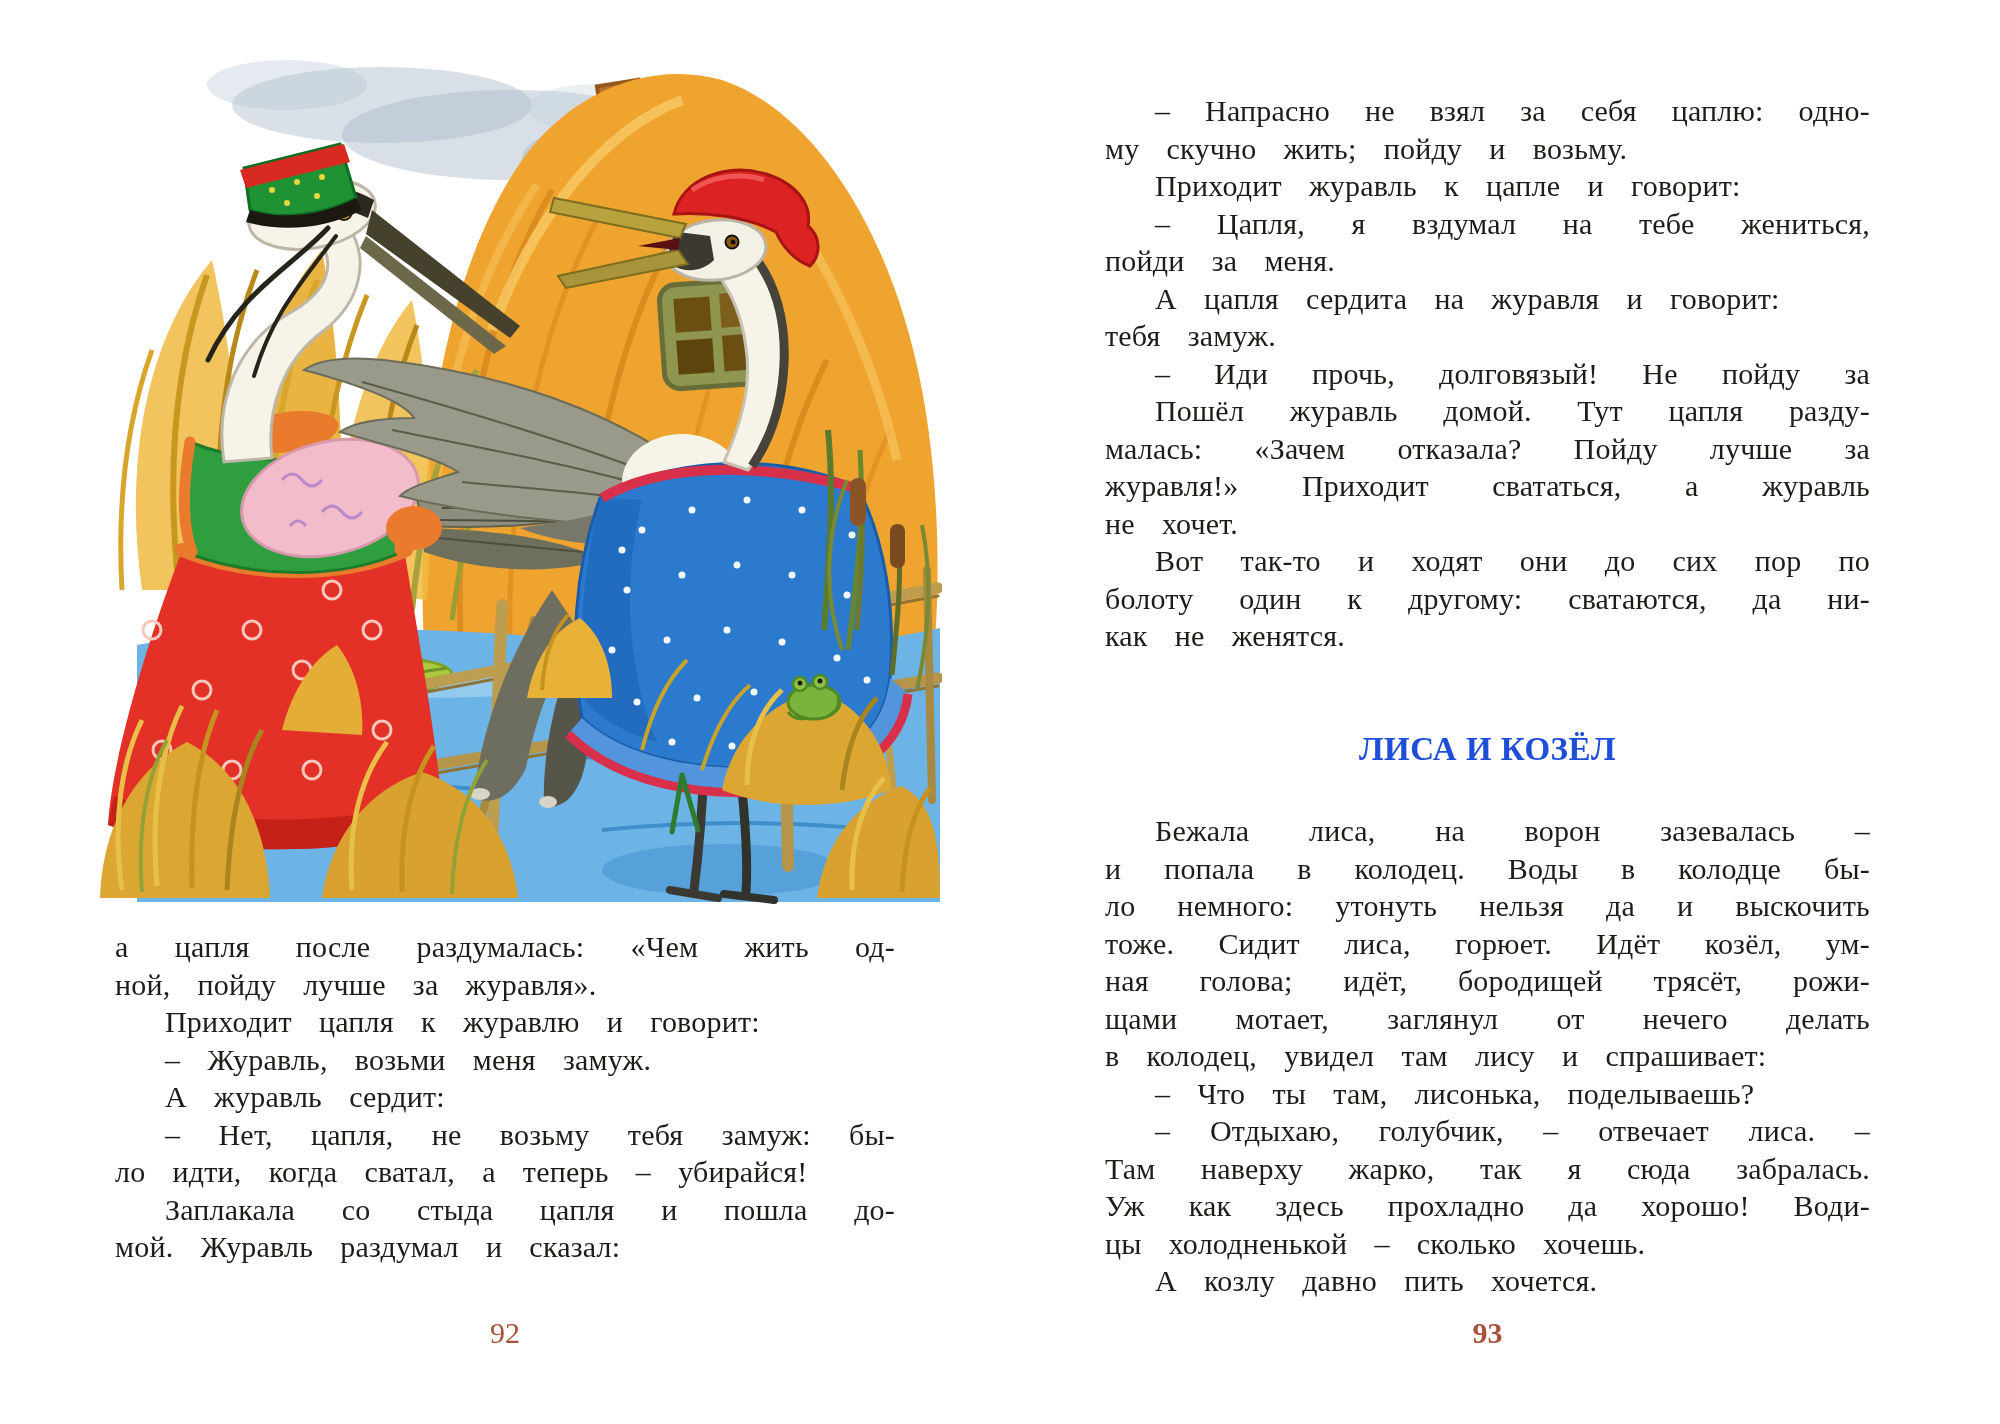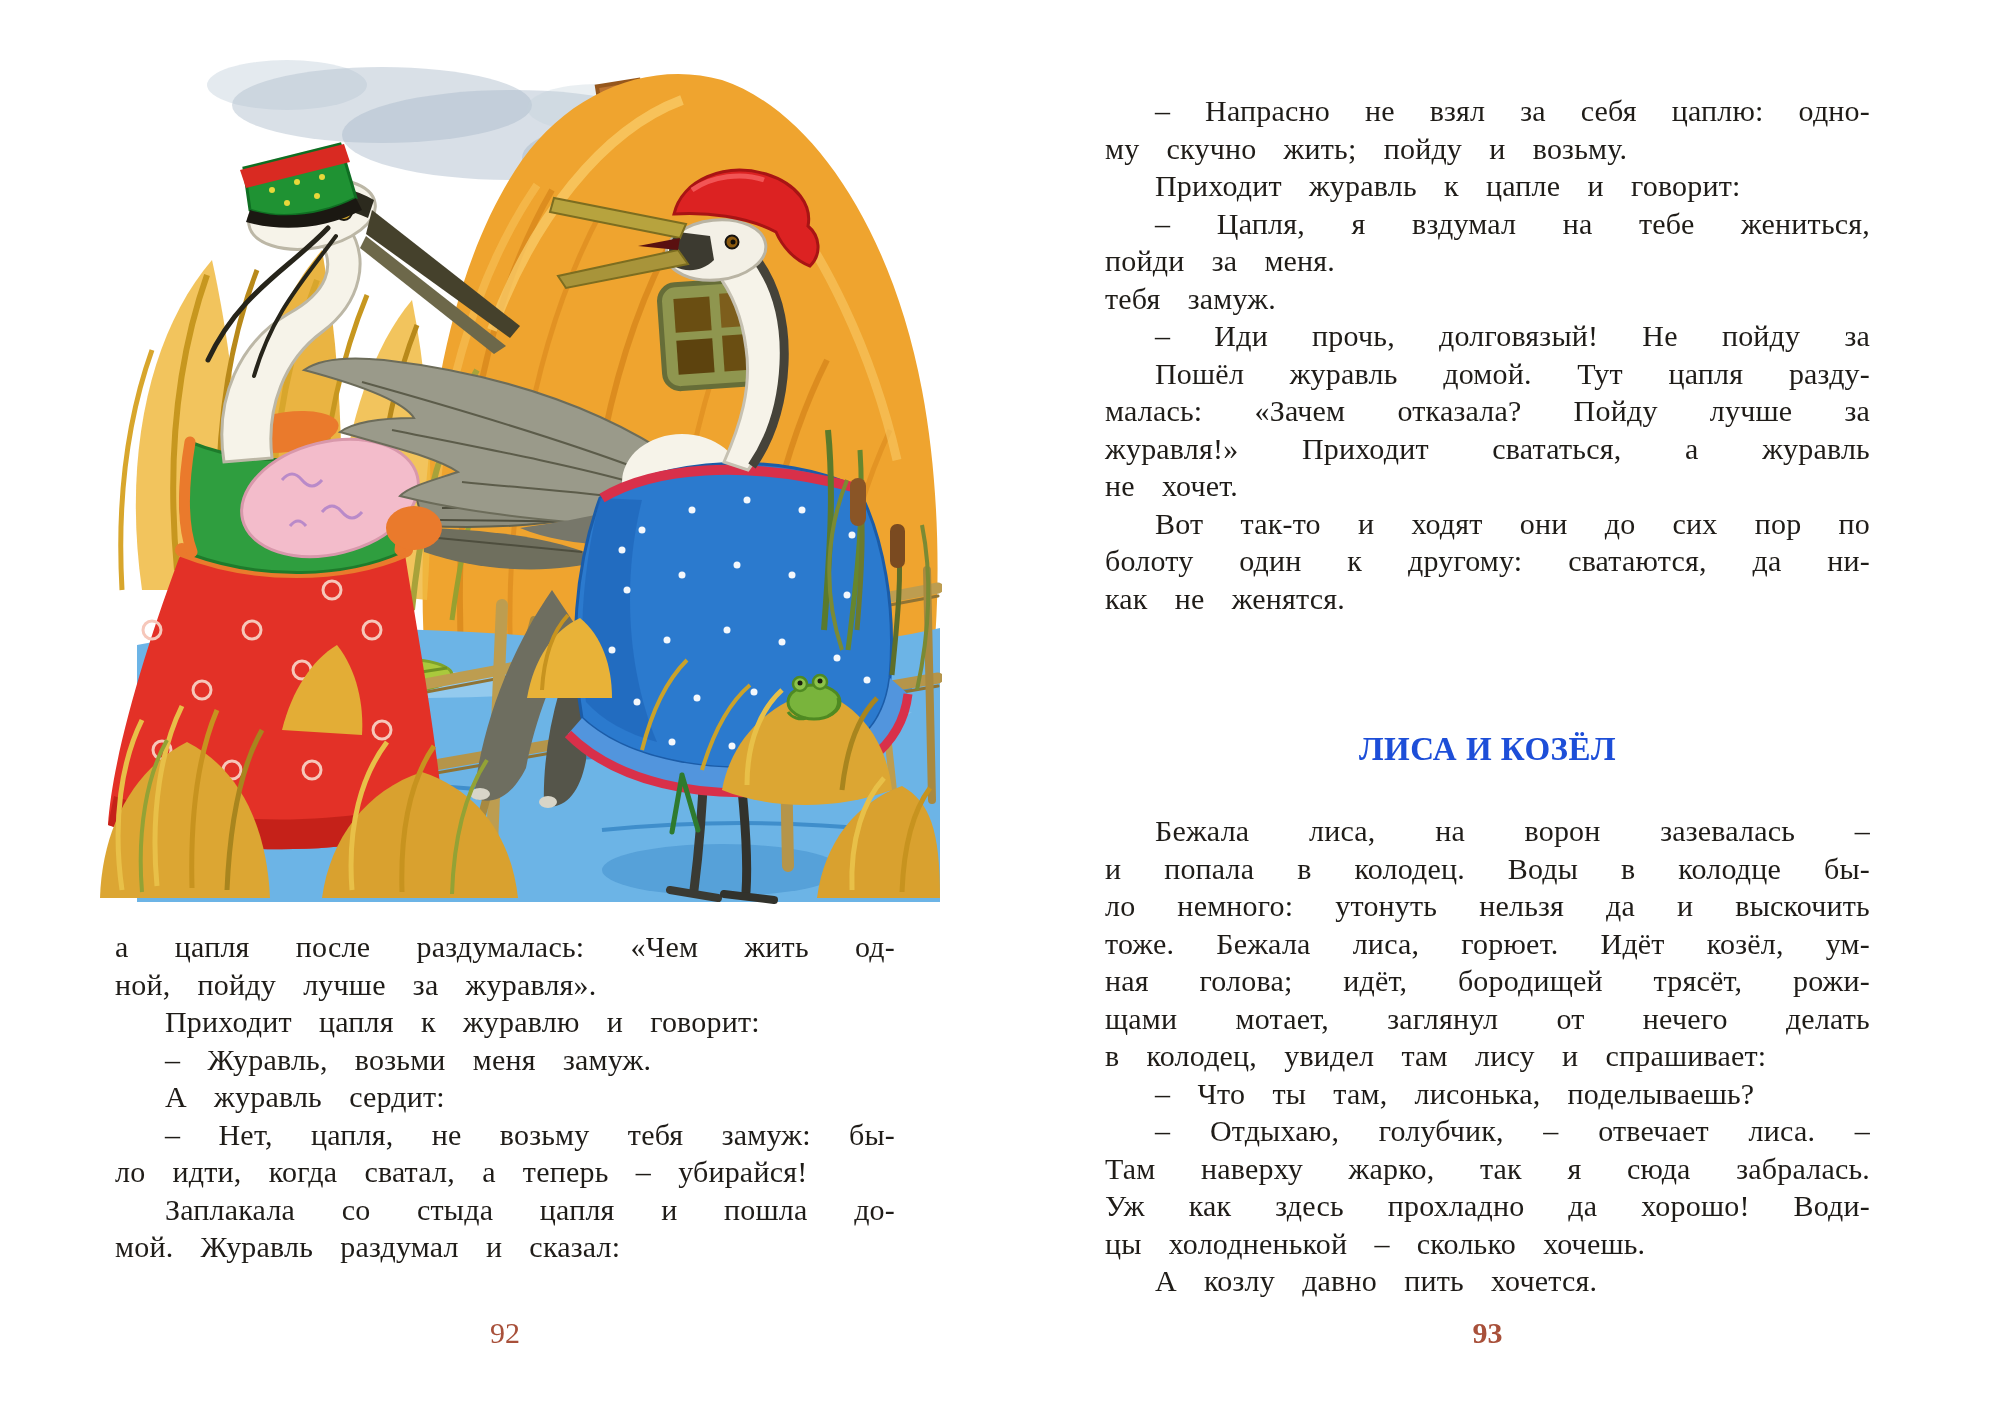--- a/index.html
+++ b/index.html
@@ -305,36 +305,37 @@
     <div class="pagenum" id="pn-left" style="color: rgb(168, 80, 58);">92</div>
   </section>
 
   <section class="page right">
     <div class="textcol" id="right-text-1">
         <div class="tline ind just">– Напрасно не взял за себя цаплю: одно-</div>
         <div class="tline">му скучно жить; пойду и возьму.</div>
         <div class="tline ind">Приходит журавль к цапле и говорит:</div>
         <div class="tline ind just">– Цапля, я вздумал на тебе жениться,</div>
         <div class="tline">пойди за меня.</div>
+        <div class="tline ind">А цапля сердита на журавля и говорит:</div>
         <div class="tline">тебя замуж.</div>
         <div class="tline ind just">– Иди прочь, долговязый! Не пойду за</div>
         <div class="tline ind just">Пошёл журавль домой. Тут цапля разду-</div>
         <div class="tline just">малась: «Зачем отказала? Пойду лучше за</div>
         <div class="tline just">журавля!» Приходит свататься, а журавль</div>
         <div class="tline">не хочет.</div>
         <div class="tline ind just">Вот так-то и ходят они до сих пор по</div>
         <div class="tline just">болоту один к другому: сватаются, да ни-</div>
         <div class="tline">как не женятся.</div>
       </div>
     <h2 class="heading" style="color: #1d4ed8;">ЛИСА И КОЗЁЛ</h2>
     <div class="textcol" id="right-text-2">
         <div class="tline ind just">Бежала лиса, на ворон зазевалась –</div>
         <div class="tline just">и попала в колодец. Воды в колодце бы-</div>
         <div class="tline just">ло немного: утонуть нельзя да и выскочить</div>
-        <div class="tline just">тоже. Бежала лиса, горюет. Идёт козёл, ум-</div>
+        <div class="tline just">тоже. Сидит лиса, горюет. Идёт козёл, ум-</div>
         <div class="tline just">ная голова; идёт, бородищей трясёт, рожи-</div>
         <div class="tline just">щами мотает, заглянул от нечего делать</div>
         <div class="tline">в колодец, увидел там лису и спрашивает:</div>
         <div class="tline ind">– Что ты там, лисонька, поделываешь?</div>
         <div class="tline ind just">– Отдыхаю, голубчик, – отвечает лиса. –</div>
         <div class="tline just">Там наверху жарко, так я сюда забралась.</div>
         <div class="tline just">Уж как здесь прохладно да хорошо! Води-</div>
         <div class="tline">цы холодненькой – сколько хочешь.</div>
         <div class="tline ind">А козлу давно пить хочется.</div>
       </div>

